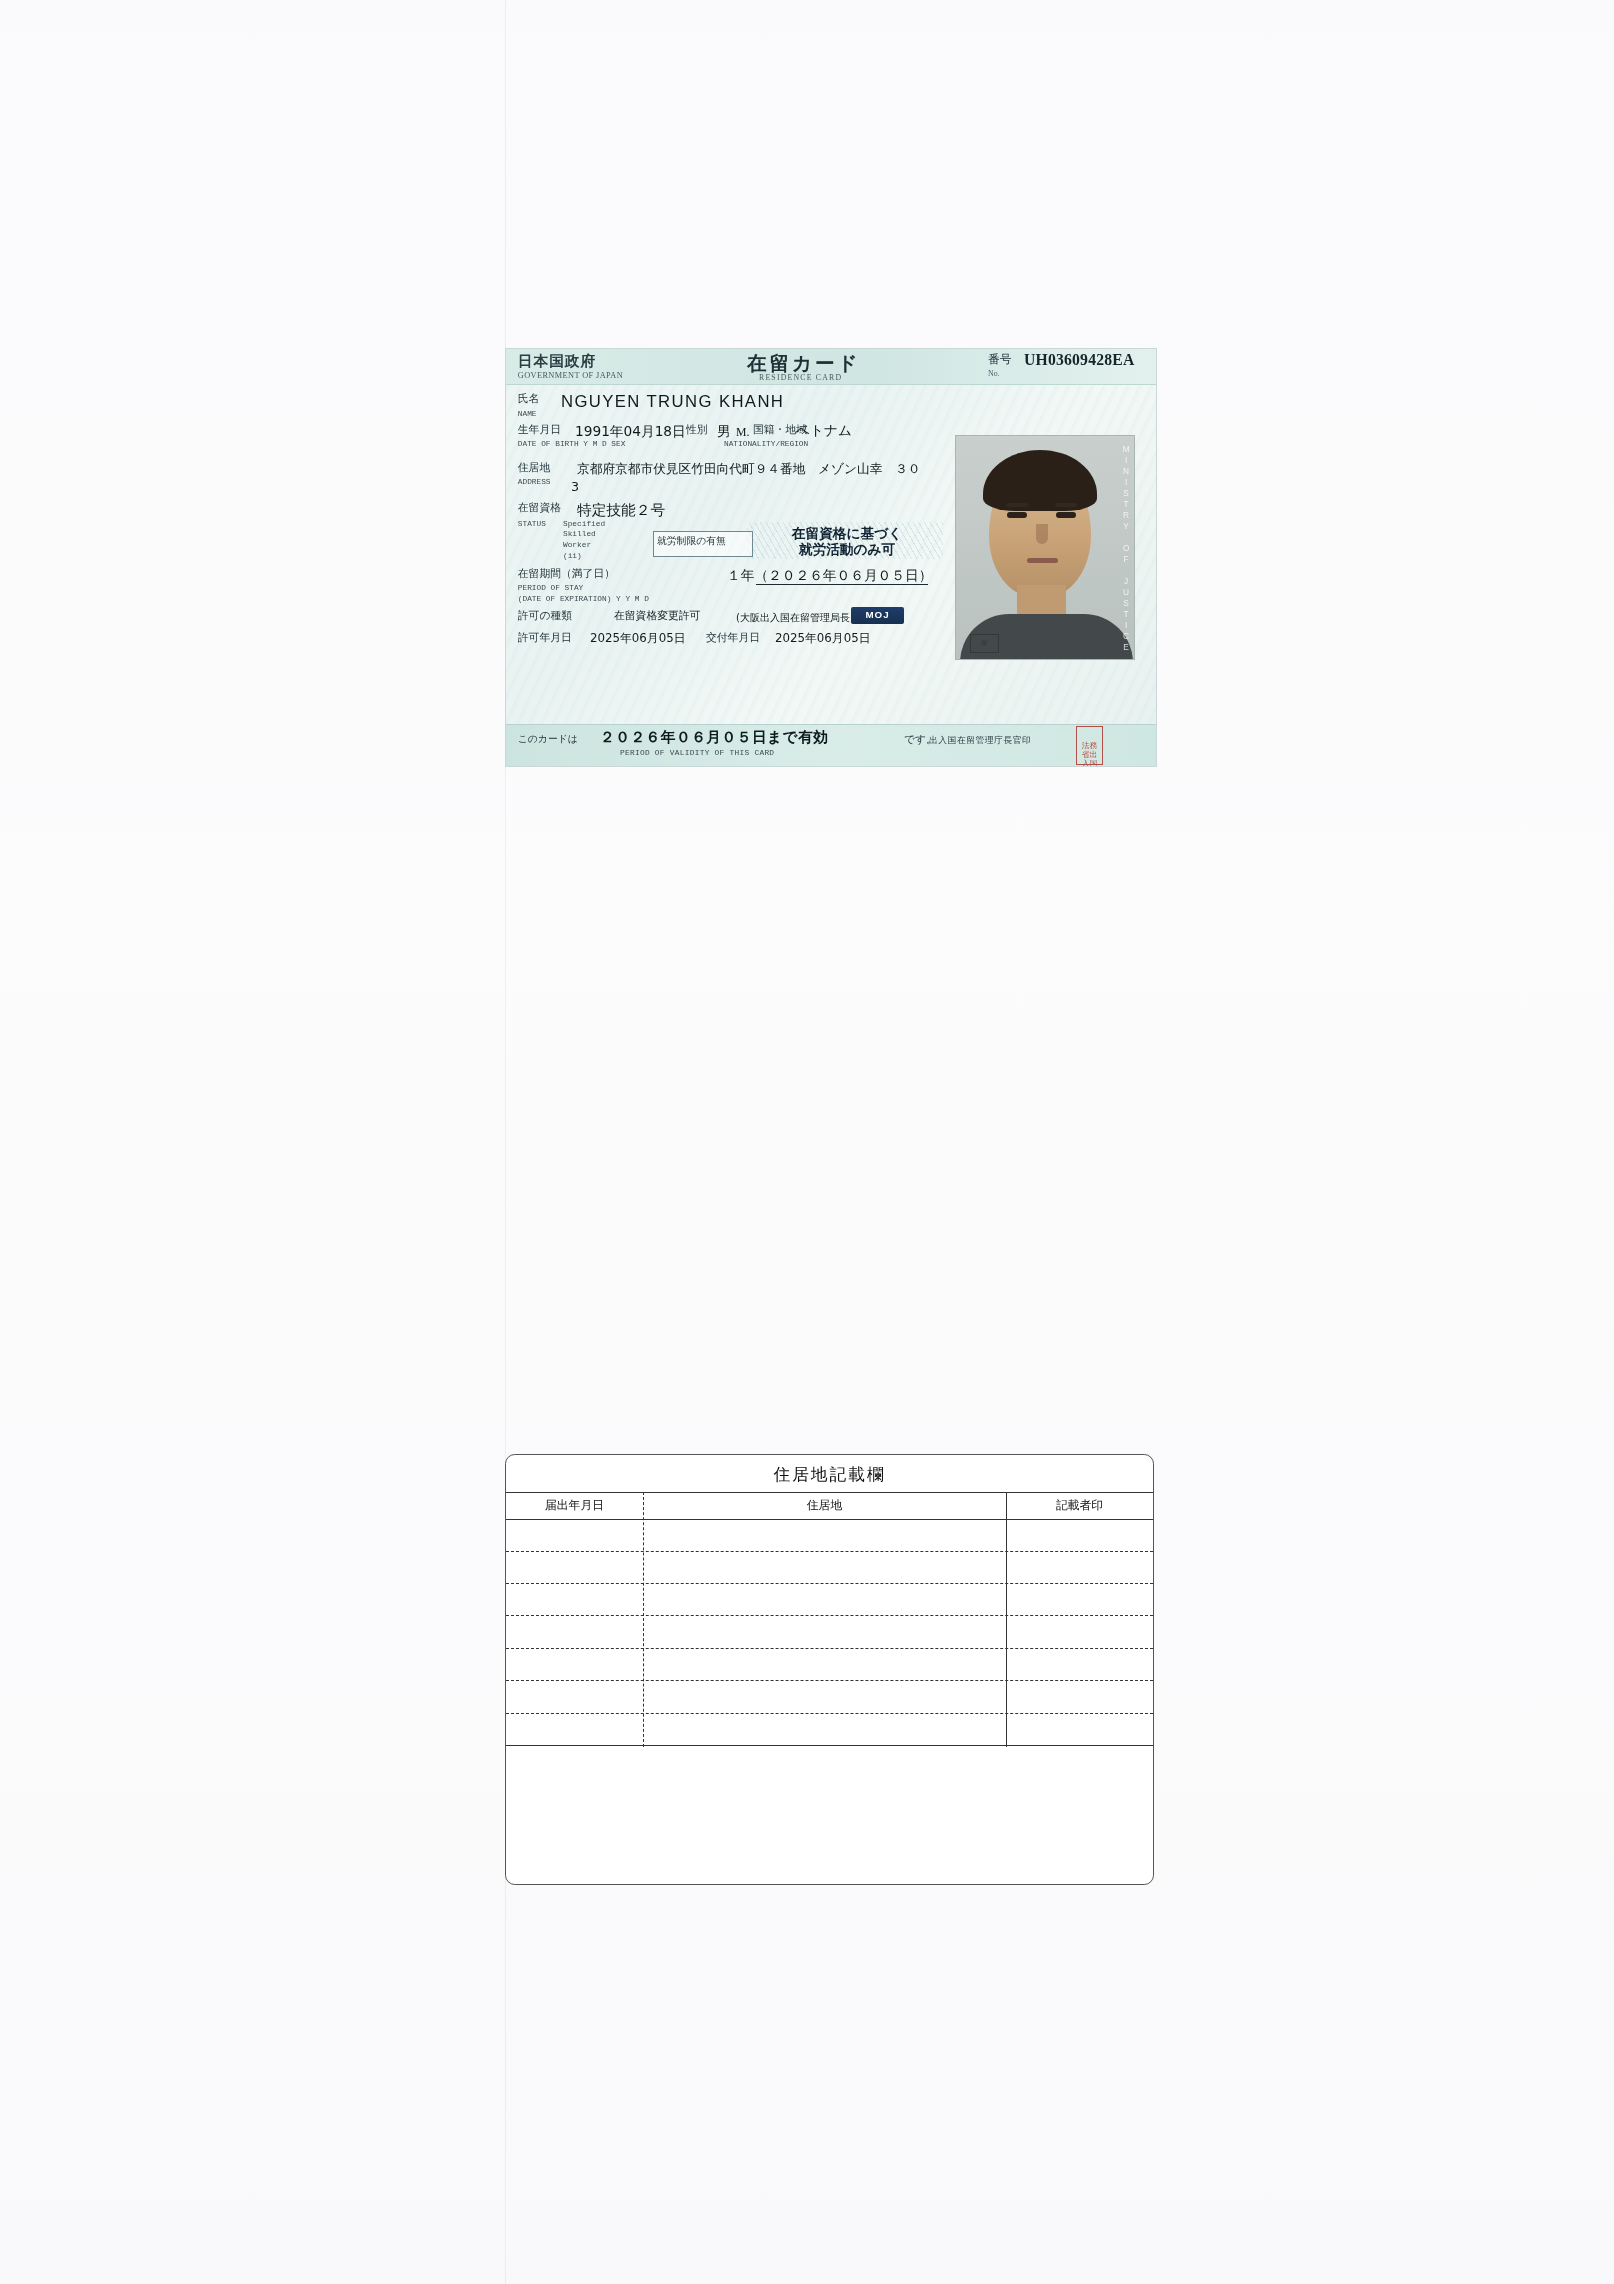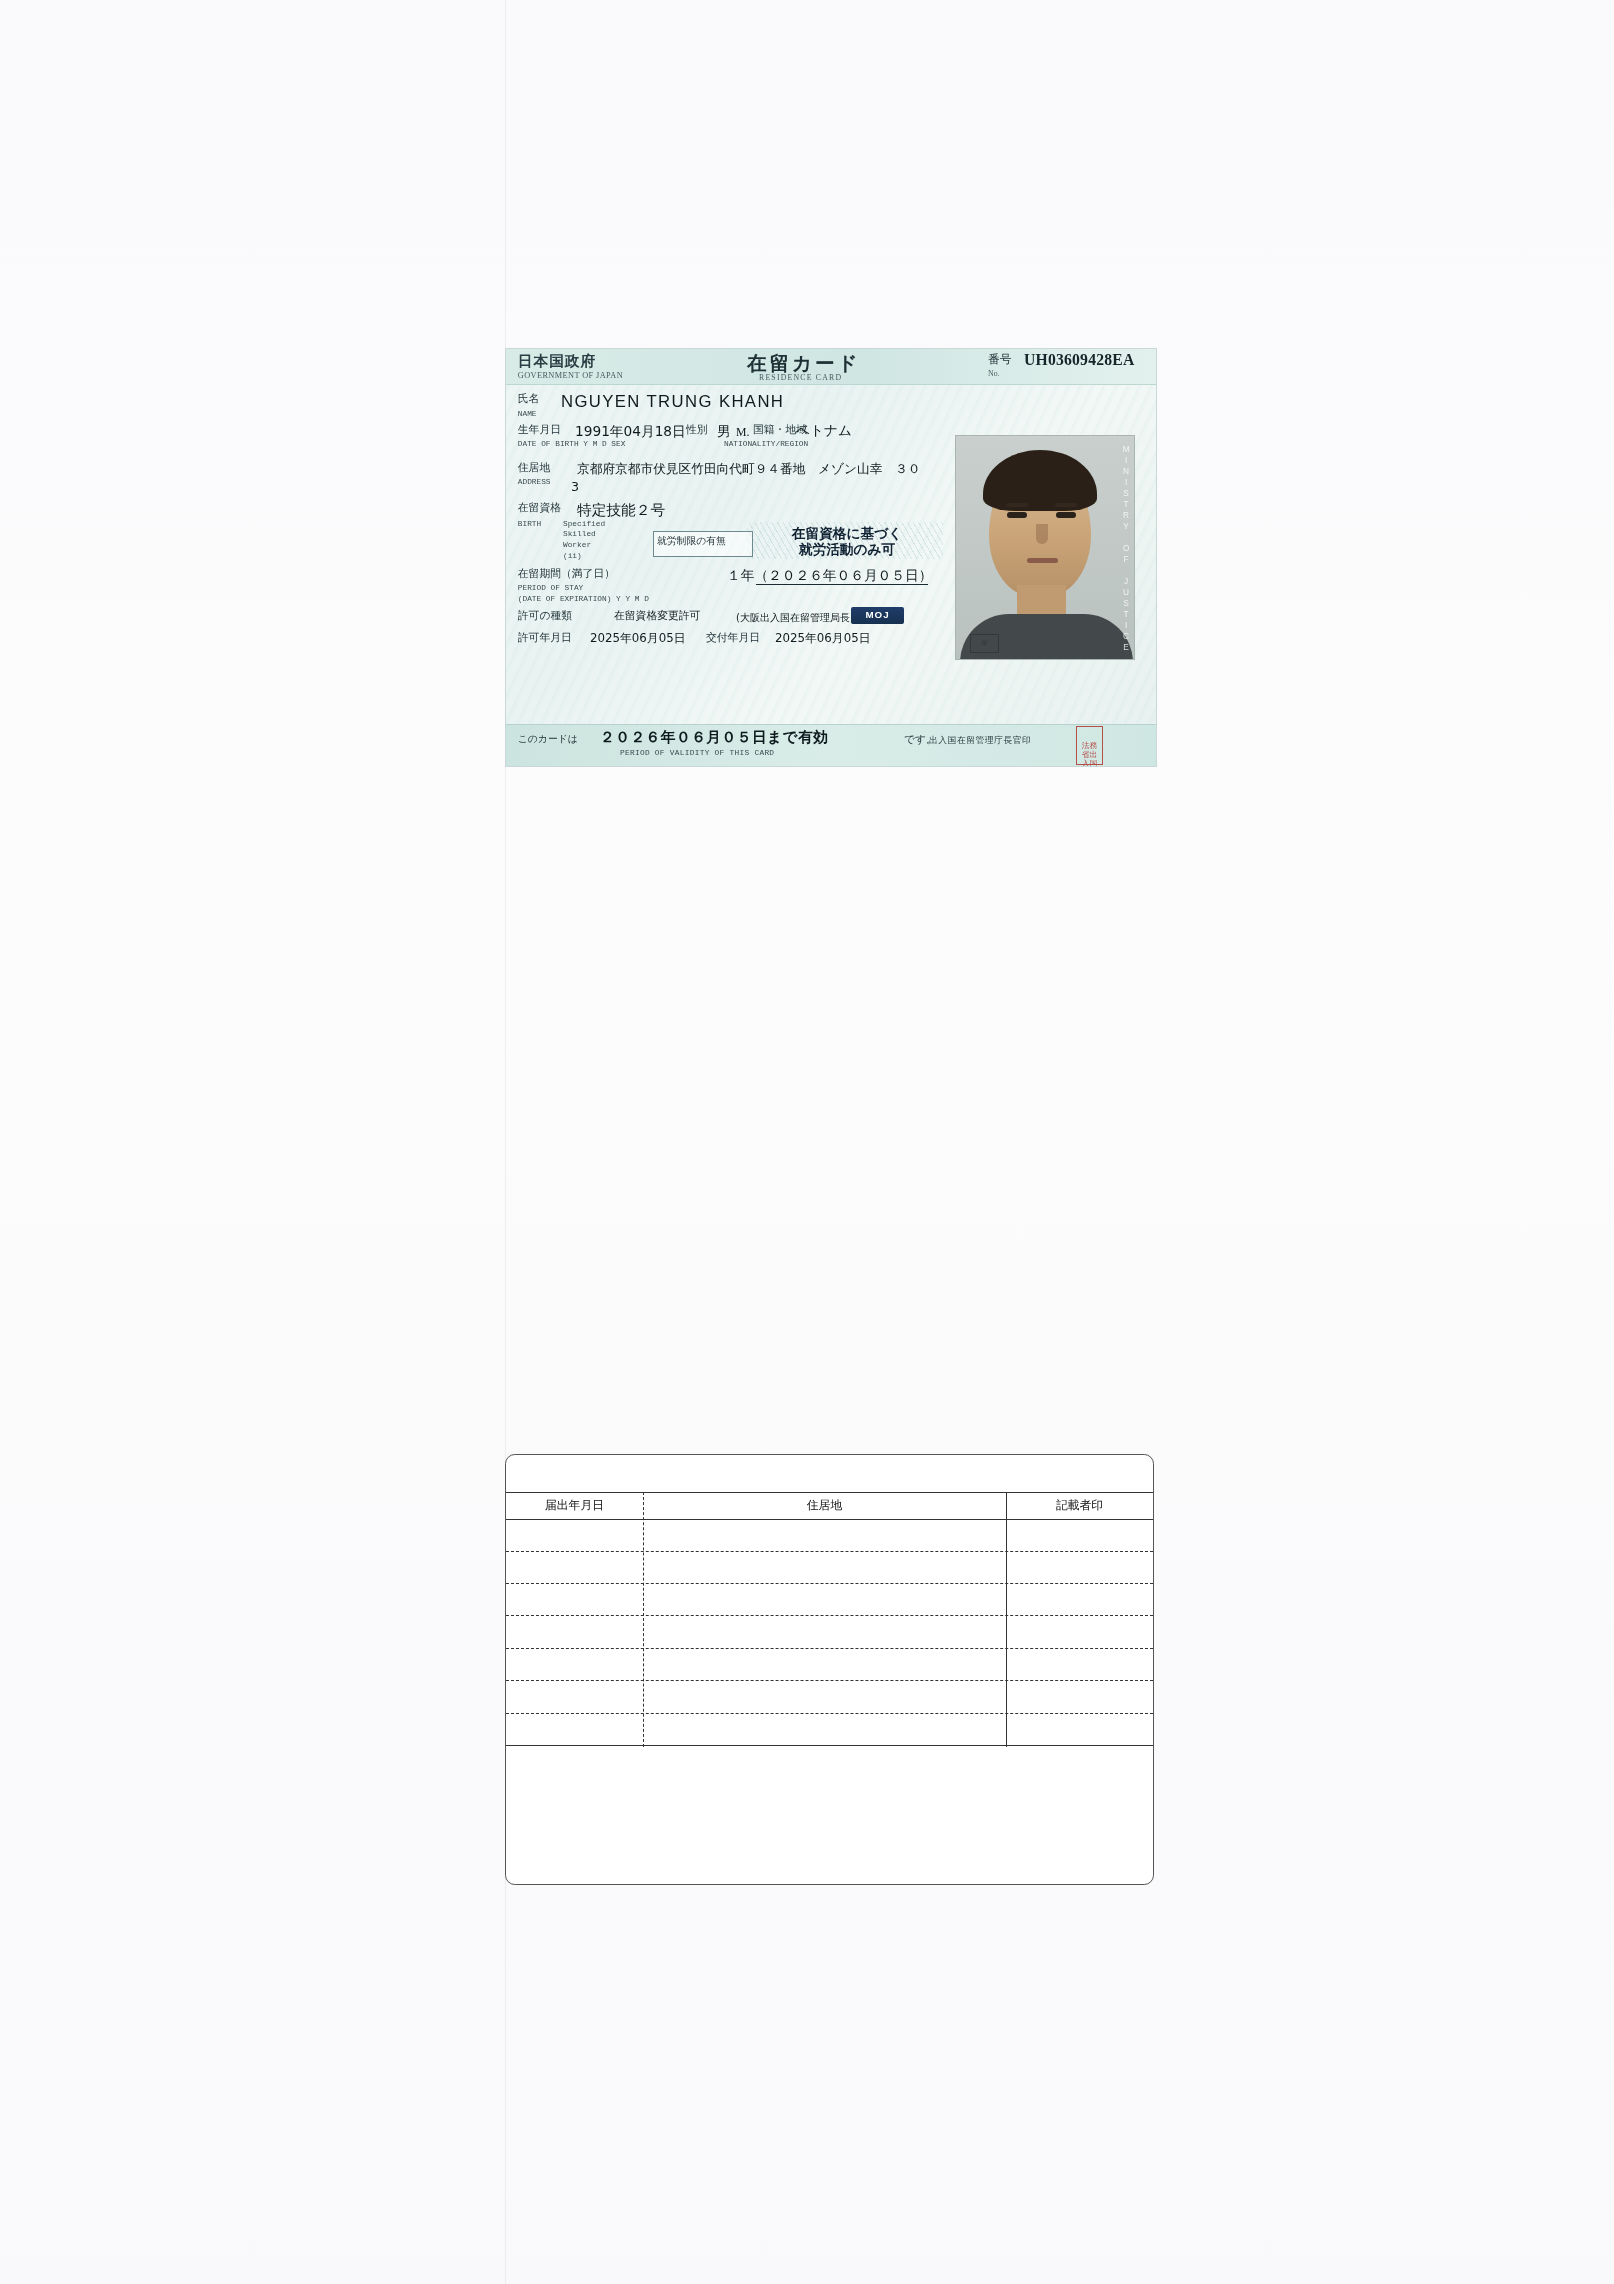--- a/index.html
+++ b/index.html
@@ -523,21 +523,21 @@
   <div class="fld-label-jp" style="left:247px; top:74px;">国籍・地域</div>
   <div class="fld-label-en" style="left:218px; top:91px;">NATIONALITY/REGION</div>
   <div class="fld-value nat-value">ベトナム</div>
 
   <div class="fld-label-jp" style="left:11.8px; top:112px;">住居地</div>
   <div class="fld-label-en" style="left:11.8px; top:129px;">ADDRESS</div>
   <div class="fld-value addr-value1">京都府京都市伏見区竹田向代町９４番地　メゾン山幸　３０</div>
   <div class="fld-value addr-value2" style="left:65px; top:130px;">3</div>
 
   <div class="fld-label-jp" style="left:11.8px; top:152px;">在留資格</div>
-  <div class="fld-label-en" style="left:11.8px; top:171px;">BIRTH</div>
+  <div class="fld-label-en" style="left:11.8px; top:171px;">STATUS</div>
   <div class="fld-label-en" style="left:57px; top:171px;">Specified</div>
   <div class="fld-label-en" style="left:57px; top:181px;">Skilled</div>
   <div class="fld-label-en" style="left:57px; top:192px;">Worker</div>
   <div class="fld-label-en" style="left:57px; top:203px;">(ii)</div>
   <div class="fld-value status-value">特定技能２号</div>
 
   <div class="hatch"></div>
   <div class="work-box"></div>
   <div class="work-box-label">就労制限の有無</div>
   <div class="work-permit">
@@ -582,20 +582,21 @@
     <div class="validity-tail">です。</div>
     <div class="validity-en">PERIOD OF VALIDITY OF THIS CARD</div>
     <div class="issuer-stamp-text">出入国在留管理庁長官印</div>
     <div class="red-seal">法務省出入国在留管理庁</div>
   </div>
 
 </div>
 
 <div class="back-card">
 
+  <div class="back-title">住居地記載欄</div>
 
   <div class="back-table">
     <div class="bt-hrow">
       <div class="bt-col1 bt-h">届出年月日</div>
       <div class="bt-col2 bt-h">住居地</div>
       <div class="bt-col3 bt-h">記載者印</div>
     </div>
 
     <div class="vline v1" style="top:0; bottom:0;"></div>
     <div class="vline v2 solid" style="top:0; bottom:0;"></div>

